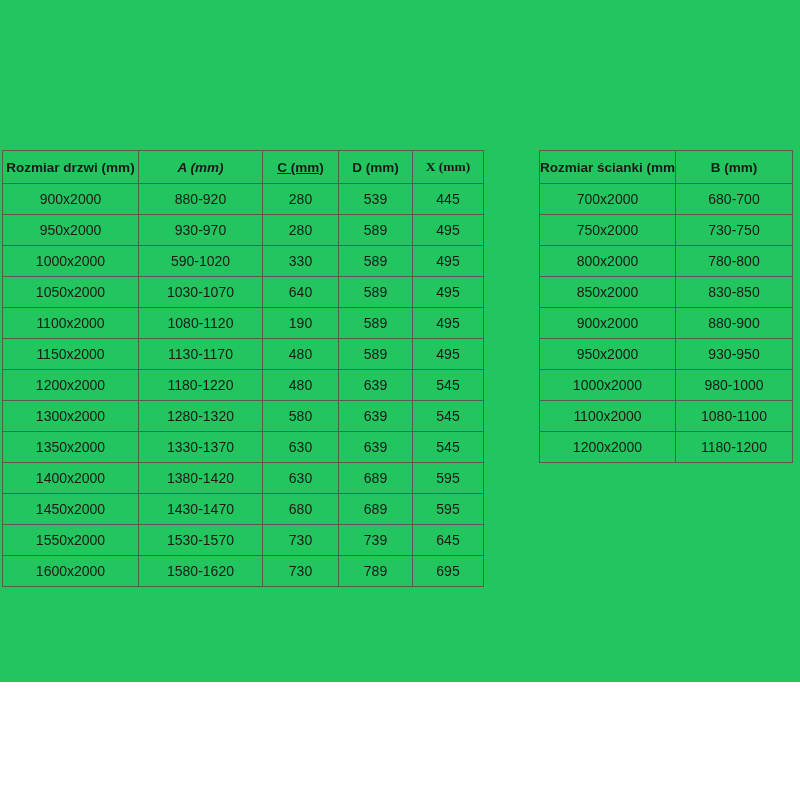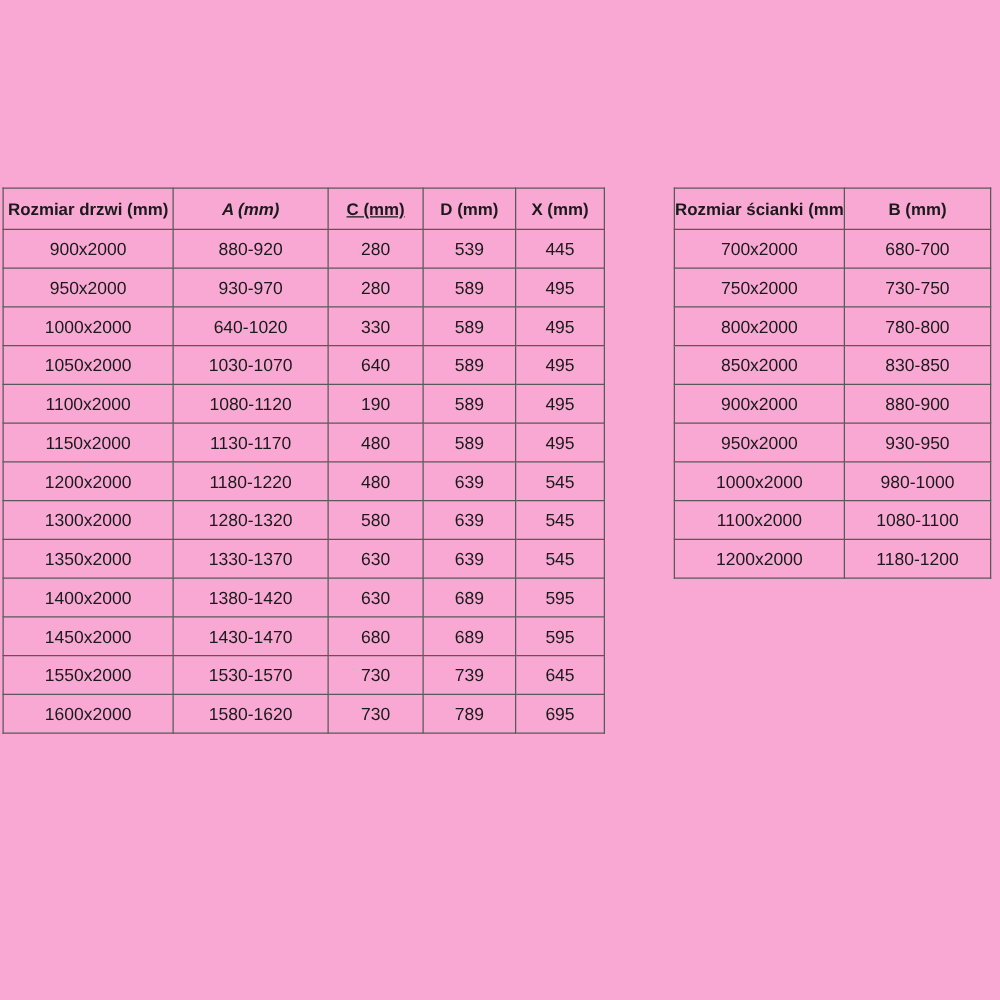--- a/index.html
+++ b/index.html
@@ -2,22 +2,22 @@
 <html><head>
 <meta charset="utf-8">
 <style>
   * { margin: 0; padding: 0; box-sizing: border-box; }
   html, body {
     width: 800px; height: 800px;
     background: #ffffff;
   }
   .canvas {
     position: relative;
-    width: 800px; height: 800px;
-    background: #f9a8d4;
+    width: 800px; height: 682px;
+    background: #22c55e;
     font-family: "Liberation Sans", sans-serif;
     color: #1a1a1a;
   }
   table.spec-table {
     position: absolute;
     border-collapse: collapse;
     table-layout: fixed;
     font-size: 14px;
     color: #1a1a1a;
   }
@@ -38,21 +38,21 @@
     height: 31px;
     font-weight: normal;
   }
   #doors-table { left: 2px;  top: 150px; width: 481px; }
   #walls-table { left: 539px; top: 150px; width: 253px; }
 
   #doors-table th:nth-child(1) { width: 136px; }
   #doors-table th:nth-child(2) { width: 124px; font-style: italic; }
   #doors-table th:nth-child(3) { width: 76px; text-decoration: underline;  }
   #doors-table th:nth-child(4) { width: 74px;  }
-  #doors-table th:nth-child(5) { width: 71px;  }
+  #doors-table th:nth-child(5) { width: 71px; font-family: Liberation Serif, serif;  }
 
   #walls-table th:nth-child(1) { width: 136px; }
   #walls-table th:nth-child(2) { width: 117px; }
 </style>
 </head>
 <body>
 
 <div class="canvas">
   <table id="doors-table" class="spec-table">
       <thead>
@@ -74,21 +74,21 @@
         </tr>
         <tr>
           <td>950x2000</td>
           <td>930-970</td>
           <td>280</td>
           <td>589</td>
           <td>495</td>
         </tr>
         <tr>
           <td>1000x2000</td>
-          <td>640-1020</td>
+          <td>590-1020</td>
           <td>330</td>
           <td>589</td>
           <td>495</td>
         </tr>
         <tr>
           <td>1050x2000</td>
           <td>1030-1070</td>
           <td>640</td>
           <td>589</td>
           <td>495</td>

